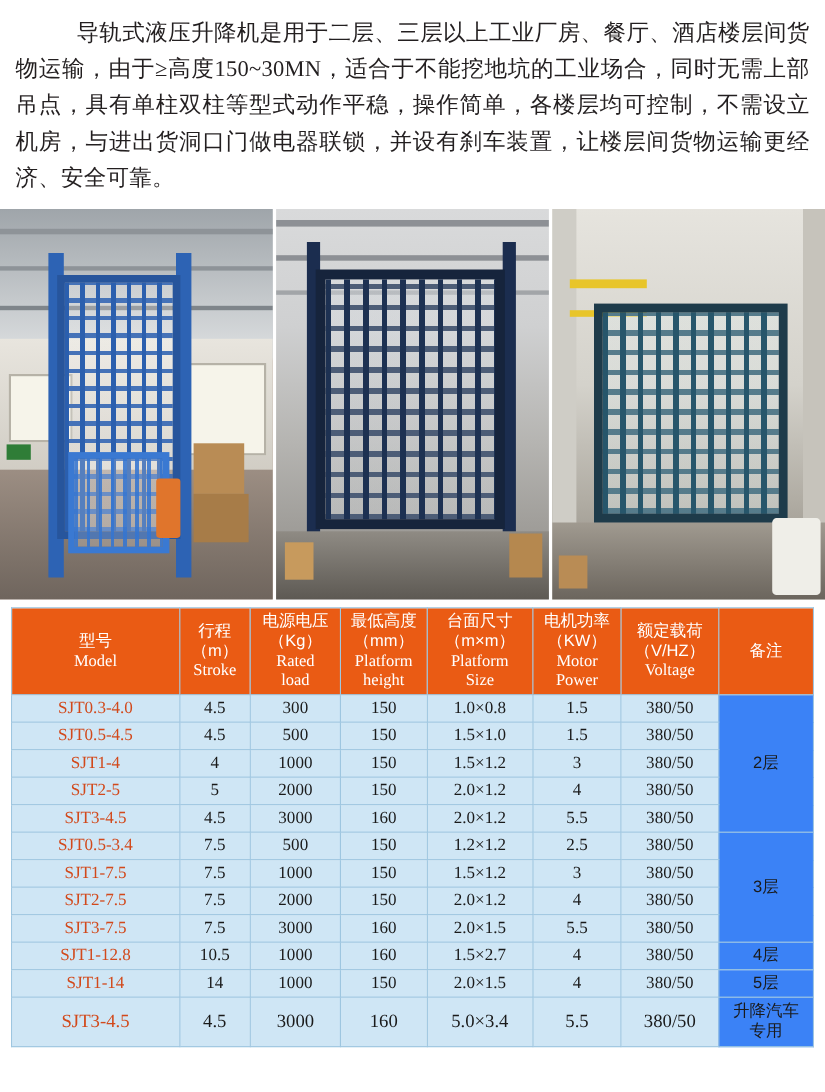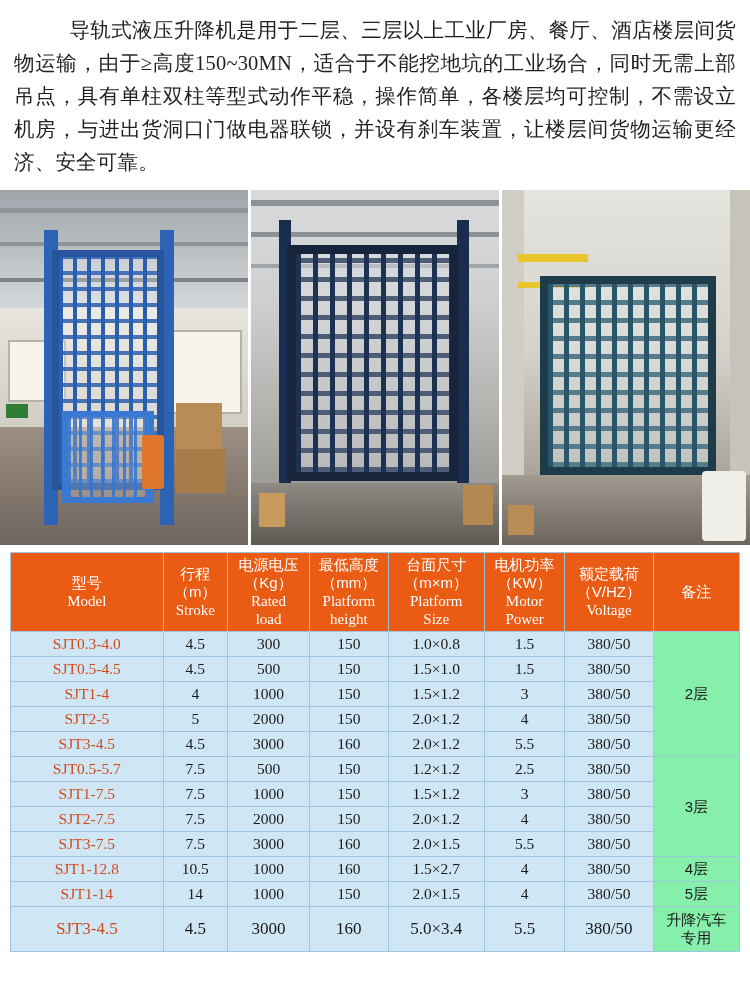--- a/index.html
+++ b/index.html
@@ -138,21 +138,21 @@
   thead th .en { display: block; font-family: "Liberation Serif", serif; font-size: 15px; }
   tbody td {
     height: 24px;
     text-align: center;
     background: #cfe6f5;
     padding: 0;
     font-size: 15.5px;
   }
   tbody td.model { color: #d2491b; }
   tbody td.note {
-    background: #86efac;
+    background: #3b82f6;
     color: #1a1a1a;
     font-family: "Liberation Sans", sans-serif;
     font-size: 15px;
     line-height: 18px;
   }
   tbody tr.last td { height: 44px; font-size: 17px; }
   tbody tr.last td.note { font-size: 15px; }
   .col-model { width: 152px; }
   .col-stroke { width: 64px; }
   .col-load { width: 82px; }
@@ -316,21 +316,21 @@
           <td class="model">SJT3-4.5</td>
           <td>4.5</td>
           <td>3000</td>
           <td>160</td>
           <td>2.0×1.2</td>
           <td>5.5</td>
           <td>380/50</td>
         </tr>
 
         <tr>
-          <td class="model">SJT0.5-5.7</td>
+          <td class="model">SJT0.5-3.4</td>
           <td>7.5</td>
           <td>500</td>
           <td>150</td>
           <td>1.2×1.2</td>
           <td>2.5</td>
           <td>380/50</td>
           <td class="note" rowspan="4">3层</td>
         </tr>
         <tr>
           <td class="model">SJT1-7.5</td>

